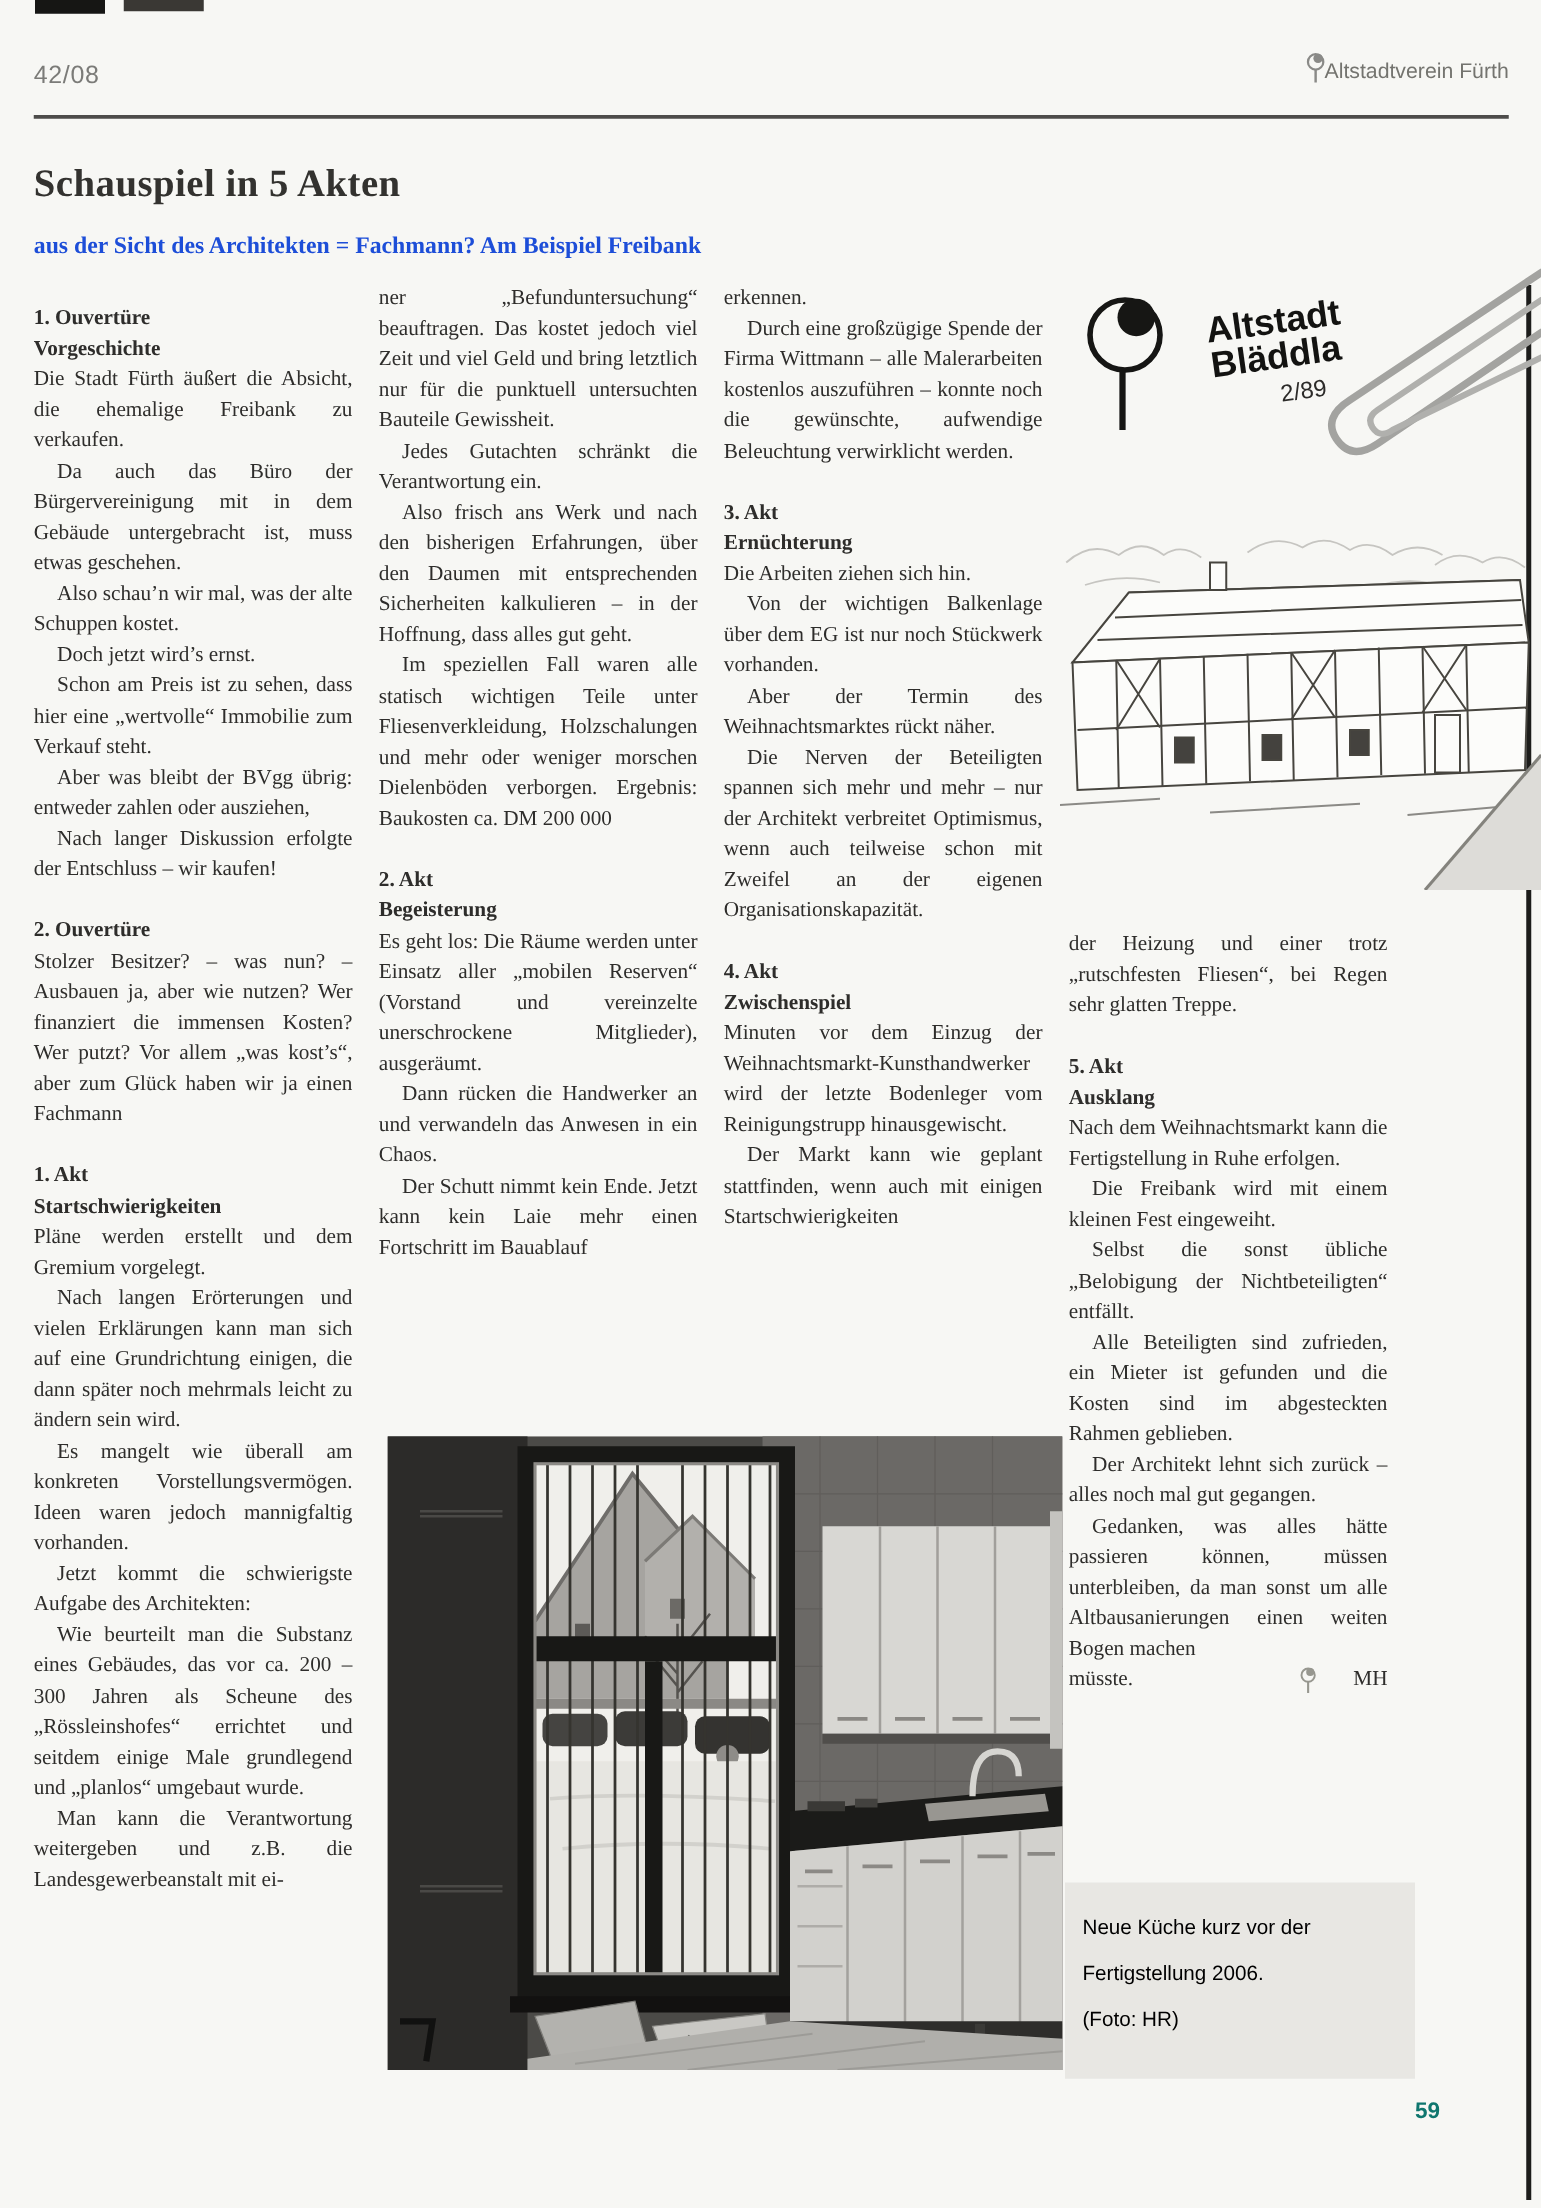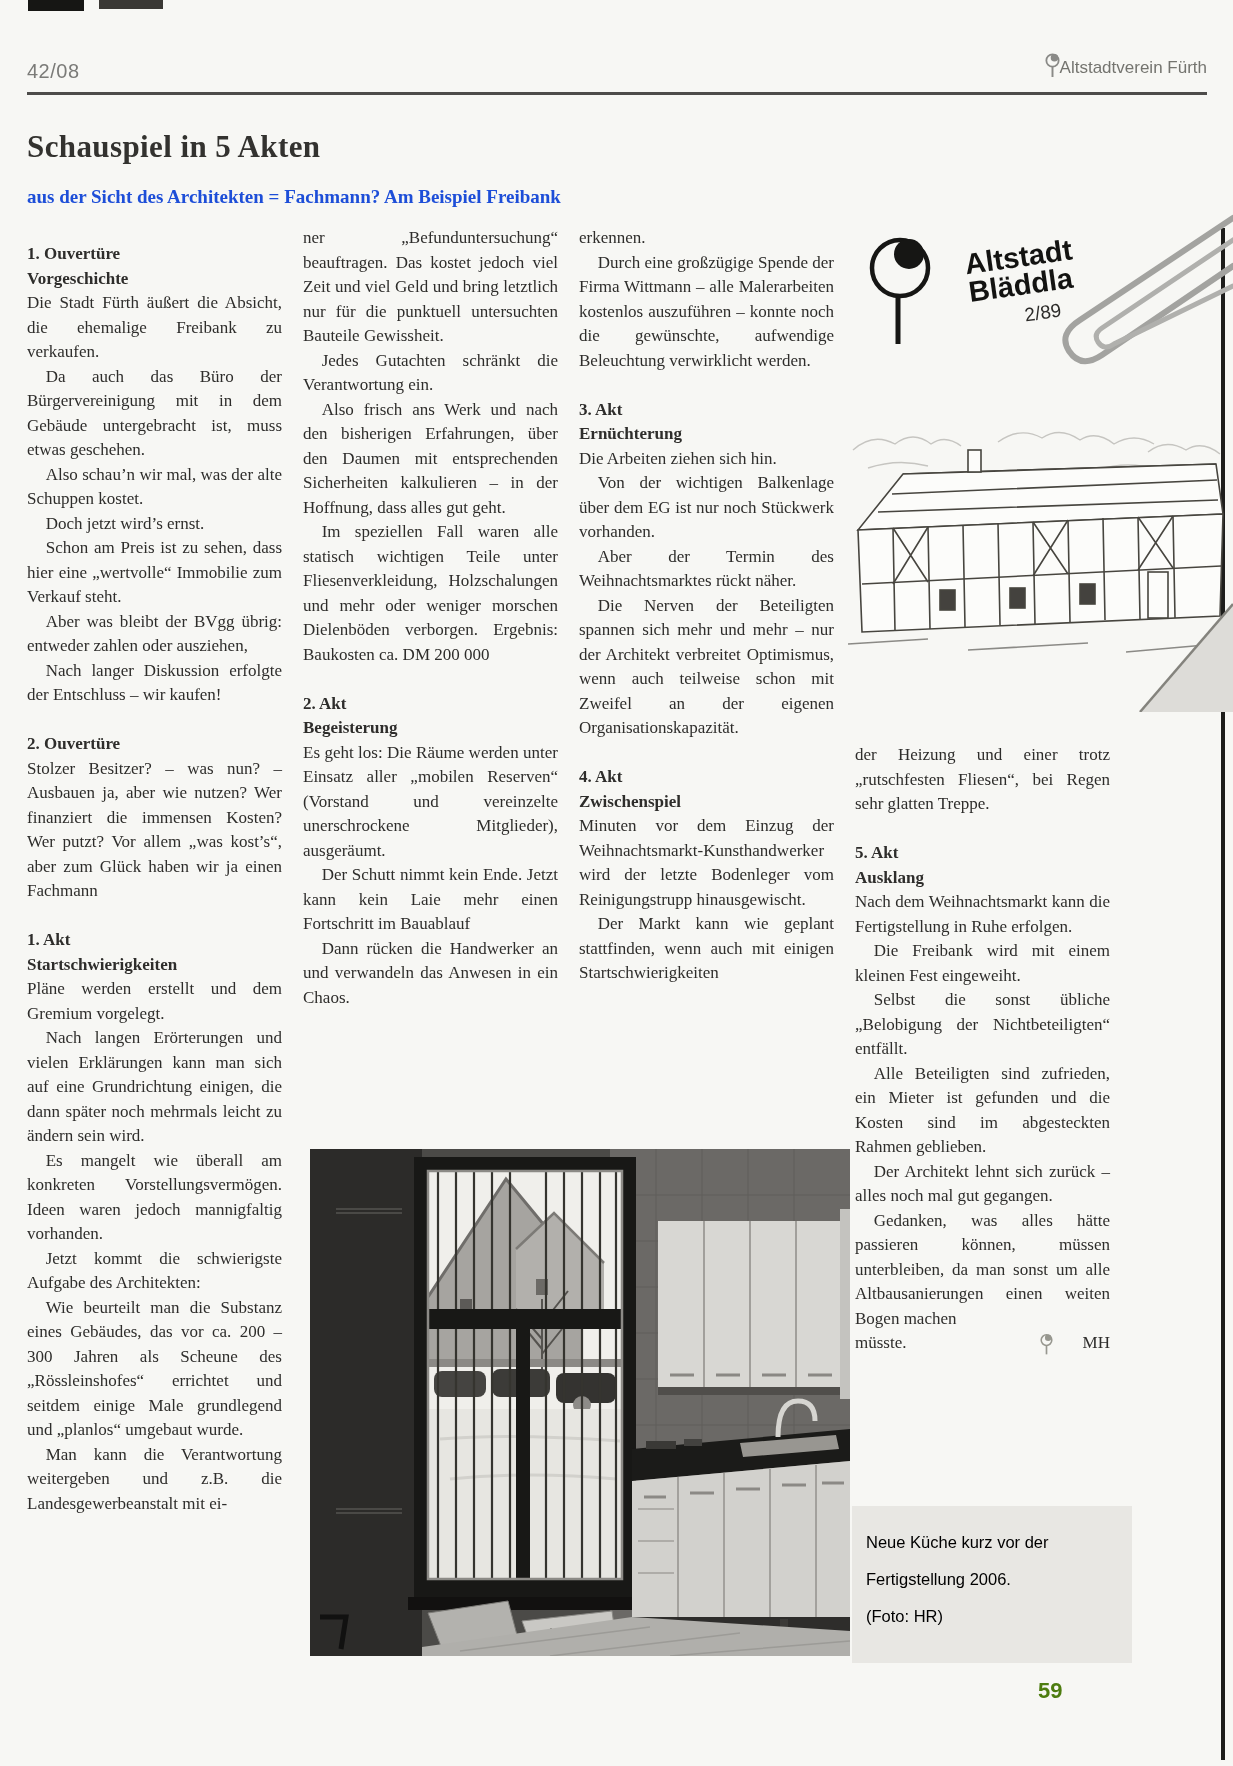--- a/index.html
+++ b/index.html
@@ -5,21 +5,21 @@
   html,body{margin:0;padding:0;}
   body{
     width:1233px;height:1766px;position:relative;overflow:hidden;
     background:#f7f7f4;
     font-family:"Liberation Serif", serif;
     color:#2e2d2b;
   }
   .artifact{position:absolute;}
   
   .page-header{
-    position:absolute;left:27px;top:52px;width:1180px;
+    position:absolute;left:27px;top:41px;width:1180px;
     display:flex;justify-content:space-between;align-items:flex-end;
     font-family:"Liberation Sans", sans-serif;color:#7b7b78;
   }
   .issue{font-size:20px;letter-spacing:0.5px;}
   .brand{display:flex;align-items:center;font-size:17px;color:#74746f;}
   .emblem{color:#8a8a87;}
   .header-rule{position:absolute;left:27px;top:92px;width:1180px;height:3px;background:#4d4c4a;}
   
   .article-title{position:absolute;left:27px;top:129px;margin:0;font-size:31px;font-weight:bold;color:#33322f;letter-spacing:0.4px;}
   .article-subtitle{position:absolute;left:27px;top:186px;margin:0;font-size:19px;font-weight:bold;color:#1d4ed8;}
@@ -38,21 +38,21 @@
   .masthead{position:absolute;left:848px;top:212px;width:385px;height:500px;}
   
   .photo{position:absolute;left:310px;top:1149px;width:540px;height:507px;}
   
   .caption{
     position:absolute;left:852px;top:1506px;width:252px;
     background:#e8e7e3;padding:18px 14px 28px 14px;
     font-family:"Liberation Sans", sans-serif;font-size:16.5px;line-height:37px;color:#000000;
   }
   
-  .pagenum{position:absolute;left:1038px;top:1678px;font-family:"Liberation Sans", sans-serif;font-weight:bold;font-size:22px;color:#4d7c0f;}
+  .pagenum{position:absolute;left:1132px;top:1678px;font-family:"Liberation Sans", sans-serif;font-weight:bold;font-size:18px;color:#0f766e;}
   
   .scan-edge{left:1221px;top:228px;width:4px;height:1532px;background:#1d1d1b;}
   .mark1{left:28px;top:0;width:56px;height:11px;background:#161614;}
   .mark2{left:99px;top:0;width:64px;height:9px;background:#3a3834;}
 </style>
 </head>
 <body>
 
 <div class="artifact mark1"></div>
 <div class="artifact mark2"></div>
@@ -107,22 +107,22 @@
   <div class="col">
       <p class="">ner „Befunduntersuchung“ beauftragen. Das kostet jedoch viel Zeit und viel Geld und bring letztlich nur für die punktuell untersuchten Bauteile Gewissheit.</p>
       <p class="indent">Jedes Gutachten schränkt die Verantwortung ein.</p>
       <p class="indent">Also frisch ans Werk und nach den bisherigen Erfahrungen, über den Daumen mit entsprechenden Sicherheiten kalkulieren – in der Hoffnung, dass alles gut geht.</p>
       <p class="indent">Im speziellen Fall waren alle statisch wichtigen Teile unter Fliesenverkleidung, Holzschalungen und mehr oder weniger morschen Dielenböden verborgen. Ergebnis: Baukosten ca. DM 200 000</p>
       <div class="col-heading">
         <div>2. Akt</div>
         <div>Begeisterung</div>
       </div>
       <p class="">Es geht los: Die Räume werden unter Einsatz aller „mobilen Reserven“ (Vorstand und vereinzelte unerschrockene Mitglieder), ausgeräumt.</p>
+      <p class="indent">Dann rücken die Handwerker an und verwandeln das Anwesen in ein Chaos.</p>
       <p class="indent">Der Schutt nimmt kein Ende. Jetzt kann kein Laie mehr einen Fortschritt im Bauablauf</p>
-      <p class="indent">Dann rücken die Handwerker an und verwandeln das Anwesen in ein Chaos.</p>
     </div>
   <div class="col">
       <p class="">erkennen.</p>
       <p class="indent">Durch eine großzügige Spende der Firma Wittmann – alle Malerarbeiten kostenlos auszuführen – konnte noch die gewünschte, aufwendige Beleuchtung verwirklicht werden.</p>
       <div class="col-heading">
         <div>3. Akt</div>
         <div>Ernüchterung</div>
       </div>
       <p class="">Die Arbeiten ziehen sich hin.</p>
       <p class="indent">Von der wichtigen Balkenlage über dem EG ist nur noch Stückwerk vorhanden.</p>

